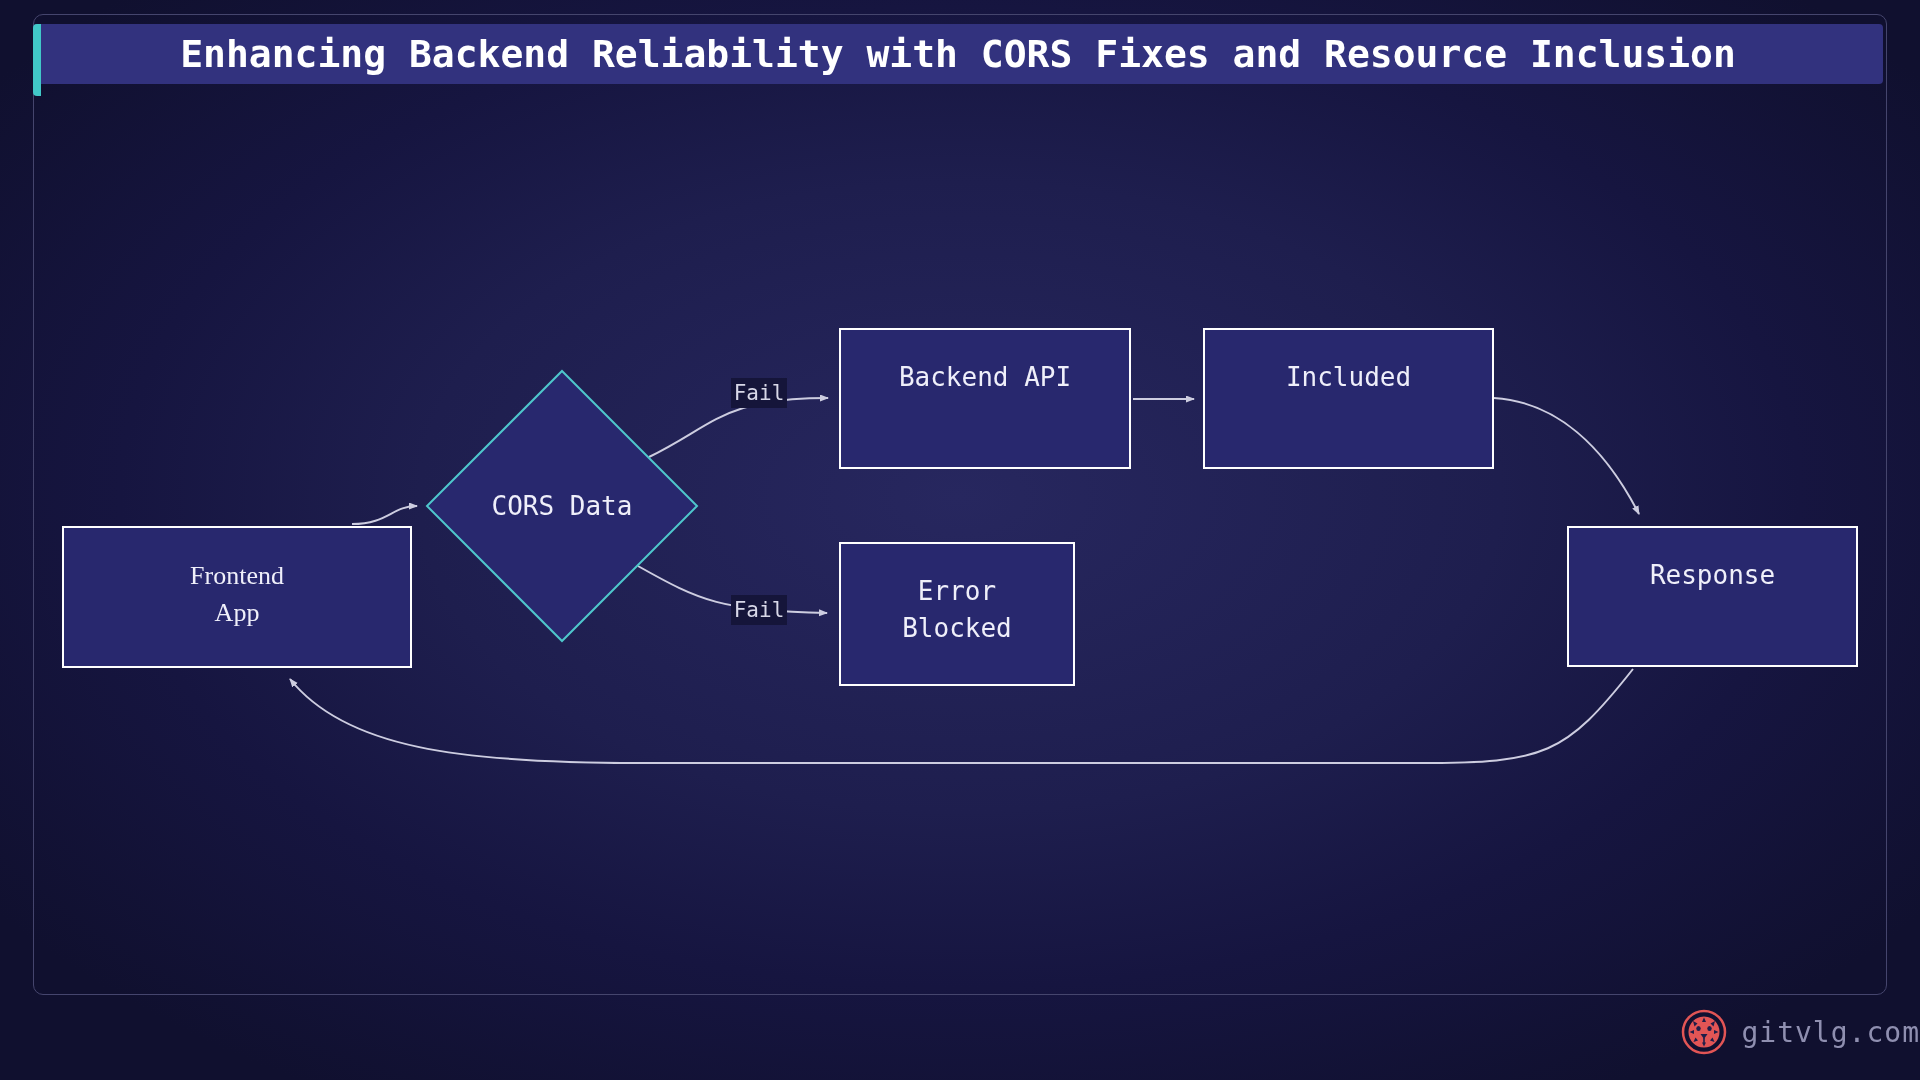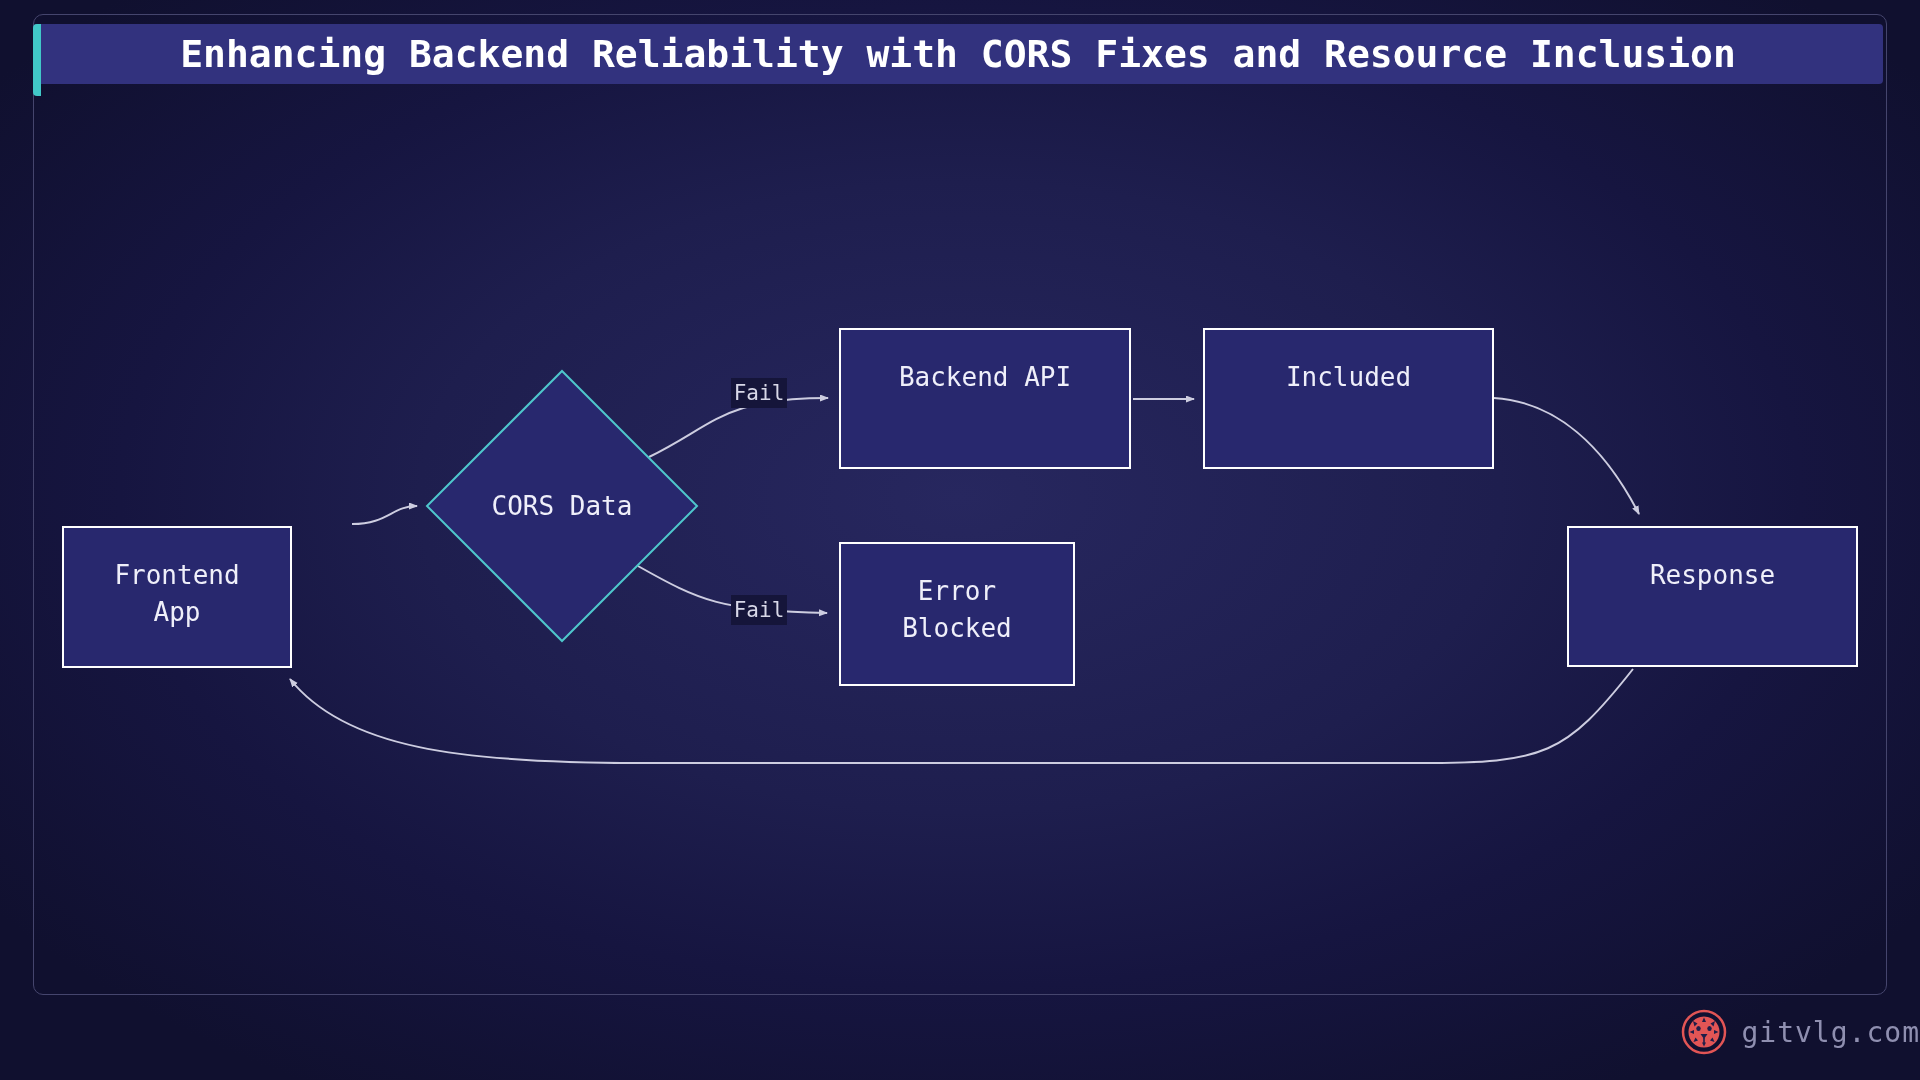--- a/index.html
+++ b/index.html
@@ -35,21 +35,21 @@
 
   
   svg.edge-layer { position: absolute; left: 0; top: 0; width: 1920px; height: 1080px; }
 
   
   .node {
     position: absolute; background: #28286e; border: 2px solid #ffffff;
     color: #efeffa; font-size: 26px; line-height: 37px; text-align: center;
     padding-top: 29px;
   }
-  .node-frontend  { left: 62px;   top: 526px; width: 230px; height: 142px; }
+  .node-frontend  { left: 62px;   top: 526px; width: 350px; height: 142px; font-family: Liberation Serif, serif; }
   .node-backend   { left: 839px;  top: 328px; width: 292px; height: 141px; }
   .node-resources { left: 1203px; top: 328px; width: 291px; height: 141px; }
   .node-error     { left: 839px;  top: 542px; width: 236px; height: 144px; }
   .node-data      { left: 1567px; top: 526px; width: 291px; height: 141px; }
 
   .diamond-label {
     position: absolute; left: 462px; top: 488px; width: 200px; height: 37px;
     color: #efeffa; font-size: 26px; line-height: 37px; text-align: center;
   }
 

